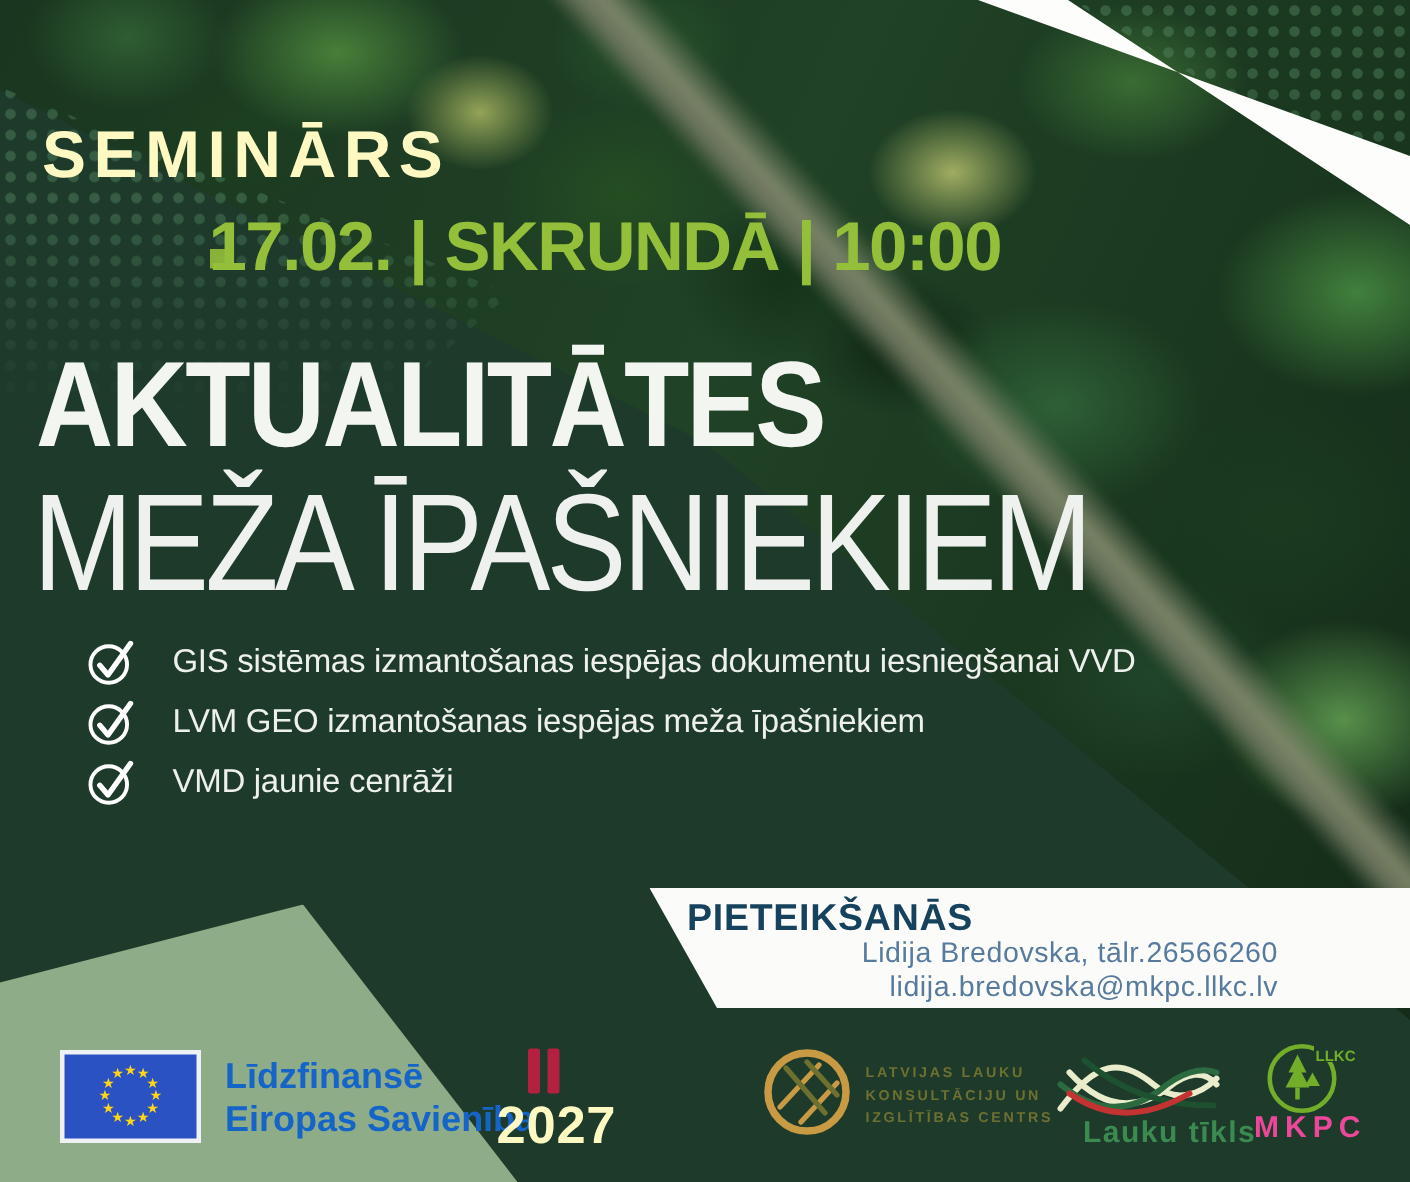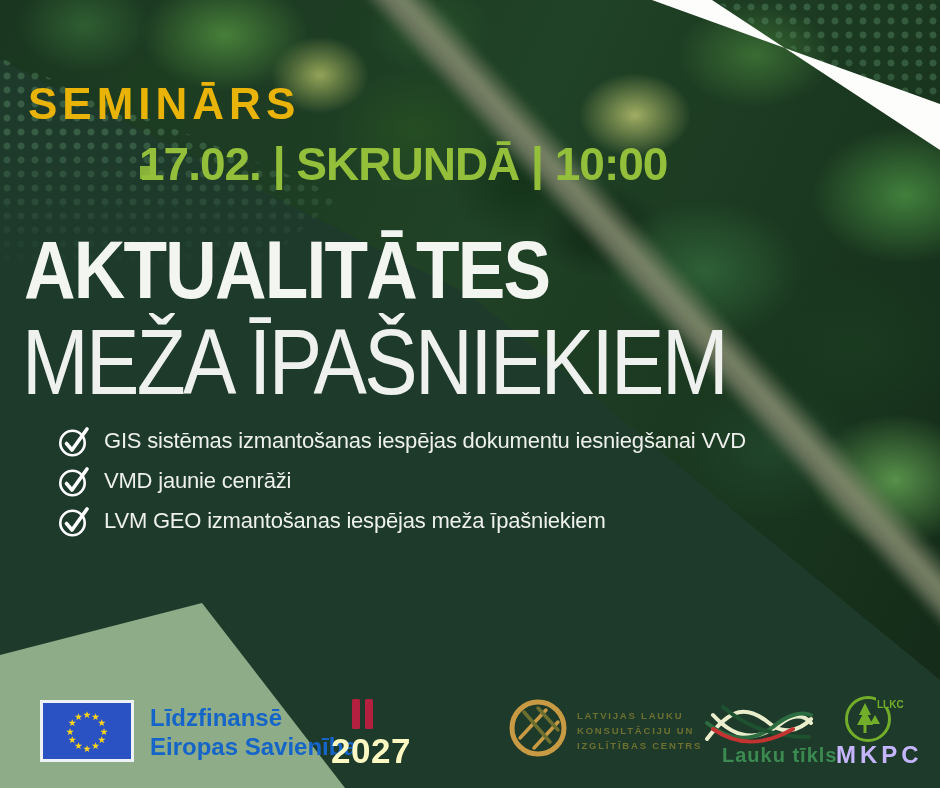--- a/index.html
+++ b/index.html
@@ -55,40 +55,40 @@
     mask-image:linear-gradient(200deg, #000 35%, transparent 82%);
   }
   .accent-square { position:absolute; left:140px; top:166px; width:13px; height:13px; background:#93bf3b; opacity:.9; }
   
   .stripe {
     position:absolute; inset:0; background:#fdfdfc;
     clip-path:polygon(652px 0, 712px 0, 940px 150px, 940px 104px);
   }
   
   .kicker {
-    position:absolute; left:28px; top:82px; color:#eab308;
+    position:absolute; left:28px; top:82px; color:#fef9c3;
     font-size:44px; font-weight:700; letter-spacing:5px; line-height:1;
   }
   .event-info {
     position:absolute; left:139px; top:141px; color:#93bf3b;
     font-size:46px; font-weight:700; letter-spacing:-1px; line-height:1;text-align:center;
   }
   .title-bold {
     position:absolute; left:24px; top:230px; color:#f3f5f1;
     font-size:81px; font-weight:800; letter-spacing:-2px; line-height:1;
     transform:scaleX(.88); transform-origin:0 0; white-space:nowrap;
   }
   .title-light {
     position:absolute; left:22px; top:316px; color:#eef1ee;
     font-size:92px; font-weight:300; letter-spacing:-3px; line-height:1;
     transform:scaleX(.87); transform-origin:0 0; white-space:nowrap;
   }
   
   .agenda { position:absolute; left:58px; top:424px; }
-  .agenda-row { display:flex; align-items:center; gap:13px; height:34px; margin-bottom:6px; }
+  .agenda-row { display:flex; align-items:center; gap:24px; height:34px; margin-bottom:6px; }
   .agenda-row svg { flex:0 0 auto; }
   .agenda-text { color:#edf0ec; font-size:22px; font-weight:400; letter-spacing:-.2px; white-space:nowrap; }
   
   .signup-band {
     position:absolute; left:410px; top:592px; width:530px; height:80px;
     background:#fbfcfa;
     clip-path:polygon(23px 0, 530px 0, 530px 80px, 68px 80px);
   }
   .signup-heading {
     position:absolute; left:48px; top:6px; color:#16425e;
@@ -107,21 +107,21 @@
   .eu-text { position:absolute; left:150px; top:703px; color:#1565c9; font-size:24px; font-weight:700; line-height:29px; }
   .cap-bars { position:absolute; top:699px; width:8px; height:30px; background:#b32040; border-radius:1.5px; }
   .cap-bar1 { left:352px; } .cap-bar2 { left:365px; }
   .cap-year { position:absolute; left:331px; top:731px; color:#fef9c3; font-size:35px; font-weight:700; letter-spacing:.5px; }
   .llkc-logo { position:absolute; left:507px; top:697px; }
   .llkc-text { position:absolute; left:577px; top:708px; color:#6e7030; font-size:9.5px; letter-spacing:1.8px; line-height:15px; font-weight:700; }
   .lt-logo { position:absolute; left:703px; top:697px; }
   .lt-label { position:absolute; left:722px; top:744px; color:#3b8a50; font-size:20px; font-weight:700; letter-spacing:1px; }
   .mkpc-logo { position:absolute; left:843px; top:695px; }
   .mkpc-small { position:absolute; left:877px; top:699px; color:#72ae2a; font-size:10px; font-weight:700; }
-  .mkpc-label { position:absolute; left:836px; top:741px; color:#c4b5fd; font-size:24px; font-weight:700; letter-spacing:4px; }
+  .mkpc-label { position:absolute; left:836px; top:741px; color:#ec4899; font-size:20px; font-weight:700; letter-spacing:4px; }
 </style>
 </head>
 <body>
 
 <div class="poster">
 
   <div class="photo">
     <div class="road"></div>
   </div>
 
@@ -141,31 +141,38 @@
         <circle cx="14.5" cy="19" r="12.2" stroke="#ffffff" stroke-width="2.6" fill="none"></circle>
         <path d="M8.5,19.5 L14,26 L29,5" stroke="#ffffff" stroke-width="3.6" fill="none" stroke-linecap="round" stroke-linejoin="round"></path>
       </svg>
       <span class="agenda-text">GIS sistēmas izmantošanas iespējas dokumentu iesniegšanai VVD</span>
     </div>
     <div class="agenda-row">
       <svg width="33" height="34" viewBox="0 0 33 34">
         <circle cx="14.5" cy="19" r="12.2" stroke="#ffffff" stroke-width="2.6" fill="none"></circle>
         <path d="M8.5,19.5 L14,26 L29,5" stroke="#ffffff" stroke-width="3.6" fill="none" stroke-linecap="round" stroke-linejoin="round"></path>
       </svg>
-      <span class="agenda-text">VMD jaunie cenrāži</span>
+      <span class="agenda-text">LVM GEO izmantošanas iespējas meža īpašniekiem</span>
     </div>
     <div class="agenda-row">
       <svg width="33" height="34" viewBox="0 0 33 34">
         <circle cx="14.5" cy="19" r="12.2" stroke="#ffffff" stroke-width="2.6" fill="none"></circle>
         <path d="M8.5,19.5 L14,26 L29,5" stroke="#ffffff" stroke-width="3.6" fill="none" stroke-linecap="round" stroke-linejoin="round"></path>
       </svg>
-      <span class="agenda-text">LVM GEO izmantošanas iespējas meža īpašniekiem</span>
-    </div>
-  </div>
-
+      <span class="agenda-text">VMD jaunie cenrāži</span>
+    </div>
+  </div>
+
+  <div class="signup-band">
+    <div class="signup-heading">PIETEIKŠANĀS</div>
+    <div class="signup-contact">
+      <div>Lidija Bredovska, tālr.26566260</div>
+      <div>lidija.bredovska@mkpc.llkc.lv</div>
+    </div>
+  </div>
 
   <div class="sage-wedge"></div>
 
   <svg class="eu-flag" width="94" height="62" viewBox="0 0 94 62">
     <rect x="1.5" y="1.5" width="91" height="59" fill="#2a52c2" stroke="#eef2f5" stroke-width="3"></rect>
     <g fill="#ffd617" font-size="9.5" text-anchor="middle" dominant-baseline="central">
       <text x="47" y="14">★</text>
         <text x="55.5" y="16.3">★</text>
         <text x="61.7" y="22.5">★</text>
       <text x="64" y="31">★</text>

